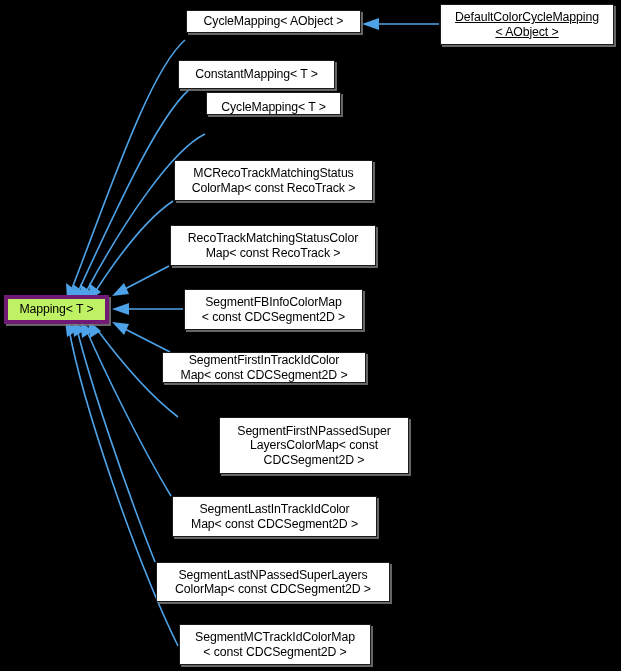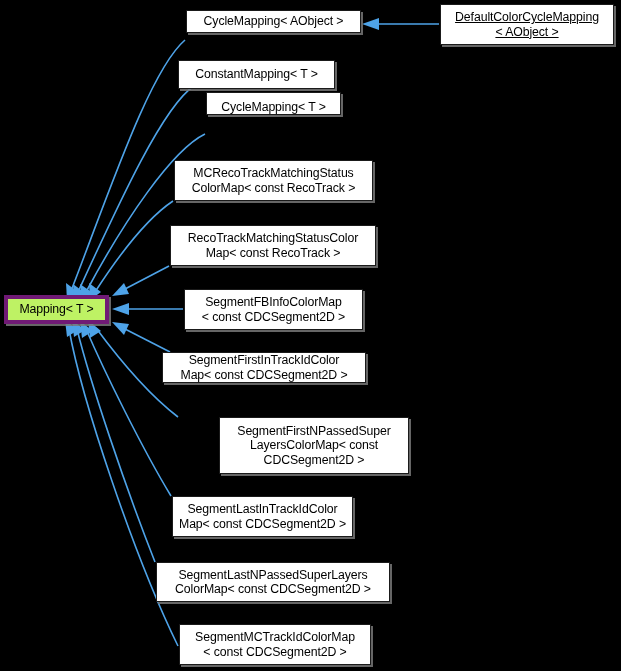--- a/index.html
+++ b/index.html
@@ -121,21 +121,21 @@
   <div class="node-box" style="left: 184px; top: 289px; width: 179px; height: 41px;"><span>SegmentFBInfoColorMap
 &lt; const CDCSegment2D &gt;</span></div>
 
   <div class="node-box" style="left: 162px; top: 352px; width: 204px; height: 31px;"><span>SegmentFirstInTrackIdColor
 Map&lt; const CDCSegment2D &gt;</span></div>
 
   <div class="node-box" style="left: 179px; top: 417px; width: 190px; height: 57px; margin-left: 40px;"><span>SegmentFirstNPassedSuper
 LayersColorMap&lt; const
 CDCSegment2D &gt;</span></div>
 
-  <div class="node-box" style="left: 172px; top: 496px; width: 181px; height: 41px;"><span>SegmentLastInTrackIdColor
+  <div class="node-box" style="left: 172px; top: 496px; width: 205px; height: 41px;"><span>SegmentLastInTrackIdColor
 Map&lt; const CDCSegment2D &gt;</span></div>
 
   <div class="node-box" style="left: 156px; top: 562px; width: 234px; height: 40px;"><span>SegmentLastNPassedSuperLayers
 ColorMap&lt; const CDCSegment2D &gt;</span></div>
 
   <div class="node-box" style="left: 179px; top: 624px; width: 192px; height: 41px;"><span>SegmentMCTrackIdColorMap
 &lt; const CDCSegment2D &gt;</span></div>
 
 </div>
 

